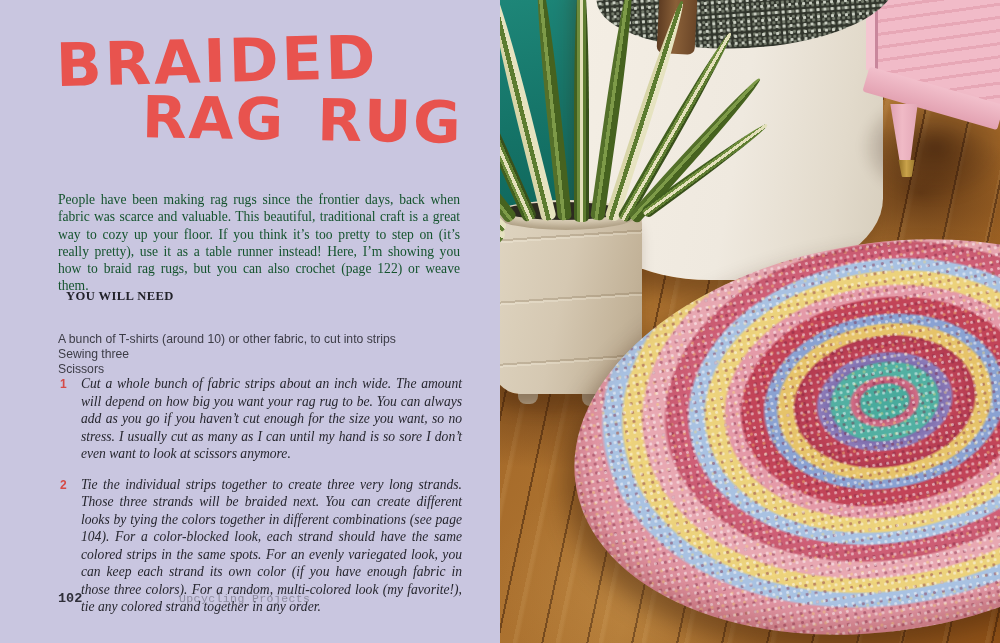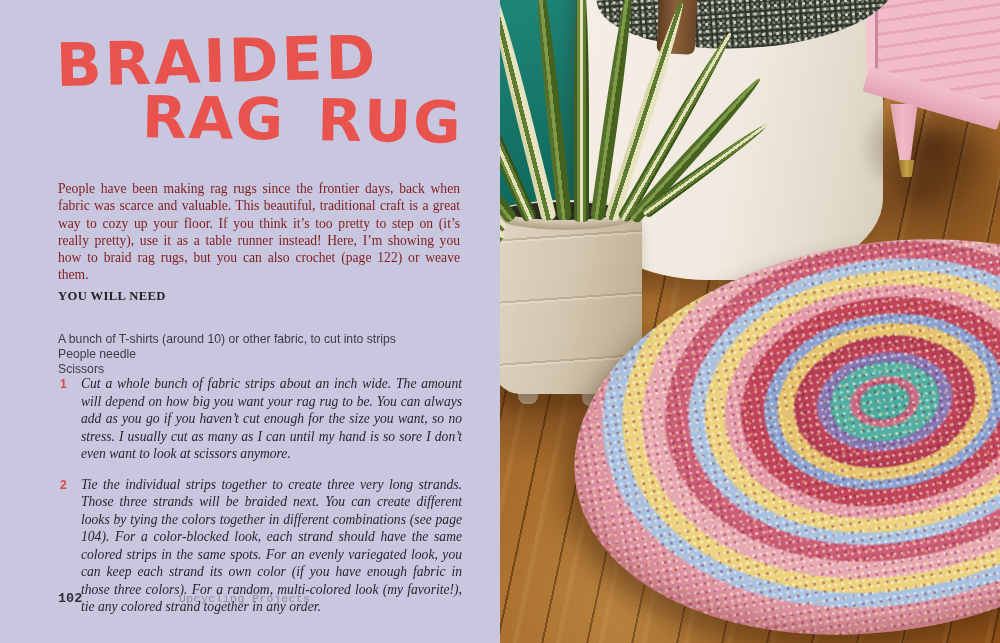--- a/index.html
+++ b/index.html
@@ -12,25 +12,25 @@
   
   .page-left {
     position:absolute; left:0; top:0; width:500px; height:643px;
     background:#c9c6e0;
   }
   .title-block { position:absolute; left:56px; top:26px; color:#e8534e;
     font-family:"DejaVu Sans", sans-serif; font-weight:800; }
   .title-line1 { font-size:60px; letter-spacing:3px; transform:rotate(-1.5deg); display:inline-block; }
   .title-line2 { font-size:58px; letter-spacing:2px; word-spacing:10px; margin-left:86px; margin-top:-10px; transform:rotate(1deg); display:inline-block; }
   .intro {
-    position:absolute; left:58px; top:180px; width:402px;
-    font-size:13.6px; line-height:17.3px; color:#7f1d1d; text-align:justify;
+    position:absolute; left:58px; top:191px; width:402px;
+    font-size:13.6px; line-height:17.3px; color:#14532d; text-align:justify;
   }
   .materials { position:absolute; left:58px; top:289px; width:402px; }
-  .materials-heading { font-size:12.6px; font-weight:bold; color:#22222a; letter-spacing:.4px; margin-bottom:3px; }
+  .materials-heading { font-size:12.6px; font-weight:bold; color:#22222a; letter-spacing:.4px; margin-bottom:3px;margin-left:8px; }
   .materials-list { list-style:none; font-family:"Liberation Sans", sans-serif;
     font-size:12.2px; line-height:15px; color:#3c3c46;margin-top:28px; }
   .steps { position:absolute; left:60px; top:375px; width:402px; }
   .step { display:flex; margin-bottom:13px; }
   .step-num { flex:0 0 21px; color:#d64a46; font-family:"Liberation Sans", sans-serif;
     font-weight:bold; font-size:12px; padding-top:2px; }
   .step-text { flex:1; font-size:13.6px; line-height:17.5px; color:#26262e; text-align:justify;font-style:italic; }
   .footer { position:absolute; left:0; top:591px; width:500px; height:30px;
     font-family:Liberation Mono, monospace; }
   .page-number { position:absolute; left:58px; top:0; font-weight:bold; font-size:13.5px; color:#2e2e38; }
@@ -154,21 +154,21 @@
       <div><span class="title-line1">BRAIDED</span></div>
       <div><span class="title-line2">RAG RUG</span></div>
     </div>
 
     <p class="intro">People have been making rag rugs since the frontier days, back when fabric was scarce and valuable. This beautiful, traditional craft is a great way to cozy up your floor. If you think it’s too pretty to step on (it’s really pretty), use it as a table runner instead! Here, I’m showing you how to braid rag rugs, but you can also crochet (page 122) or weave them.</p>
 
     <div class="materials">
       <div class="materials-heading">YOU WILL NEED</div>
       <ul class="materials-list">
         <li>A bunch of T-shirts (around 10) or other fabric, to cut into strips</li>
-        <li>People needle</li>
+        <li>Sewing three</li>
         <li>Scissors</li>
       </ul>
     </div>
 
     <div class="steps">
       <div class="step">
         <span class="step-num">1</span>
         <span class="step-text">Cut a whole bunch of fabric strips about an inch wide. The amount will depend on how big you want your rag rug to be. You can always add as you go if you haven’t cut enough for the size you want, so no stress. I usually cut as many as I can until my hand is so sore I don’t even want to look at scissors anymore.</span>
       </div>
       <div class="step">

